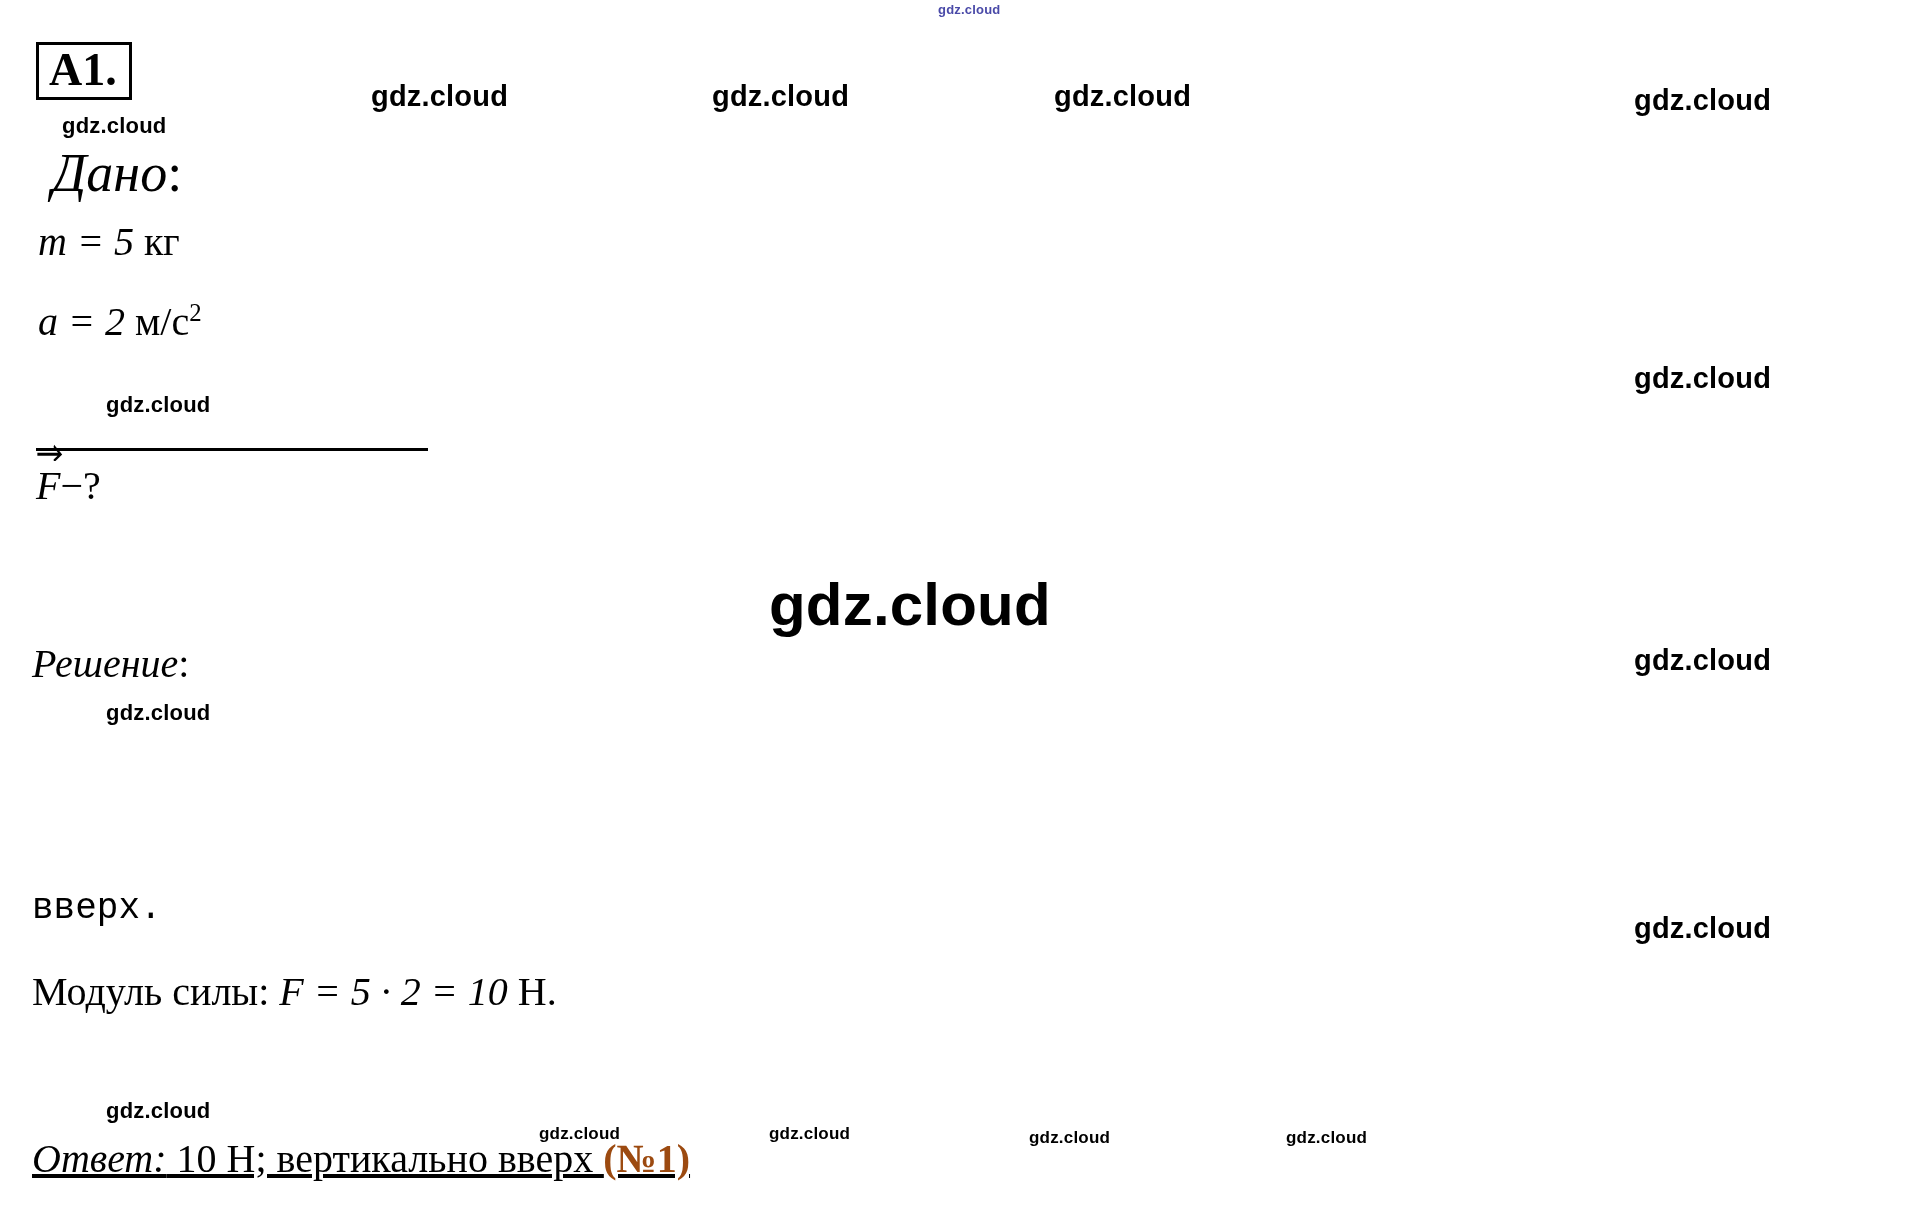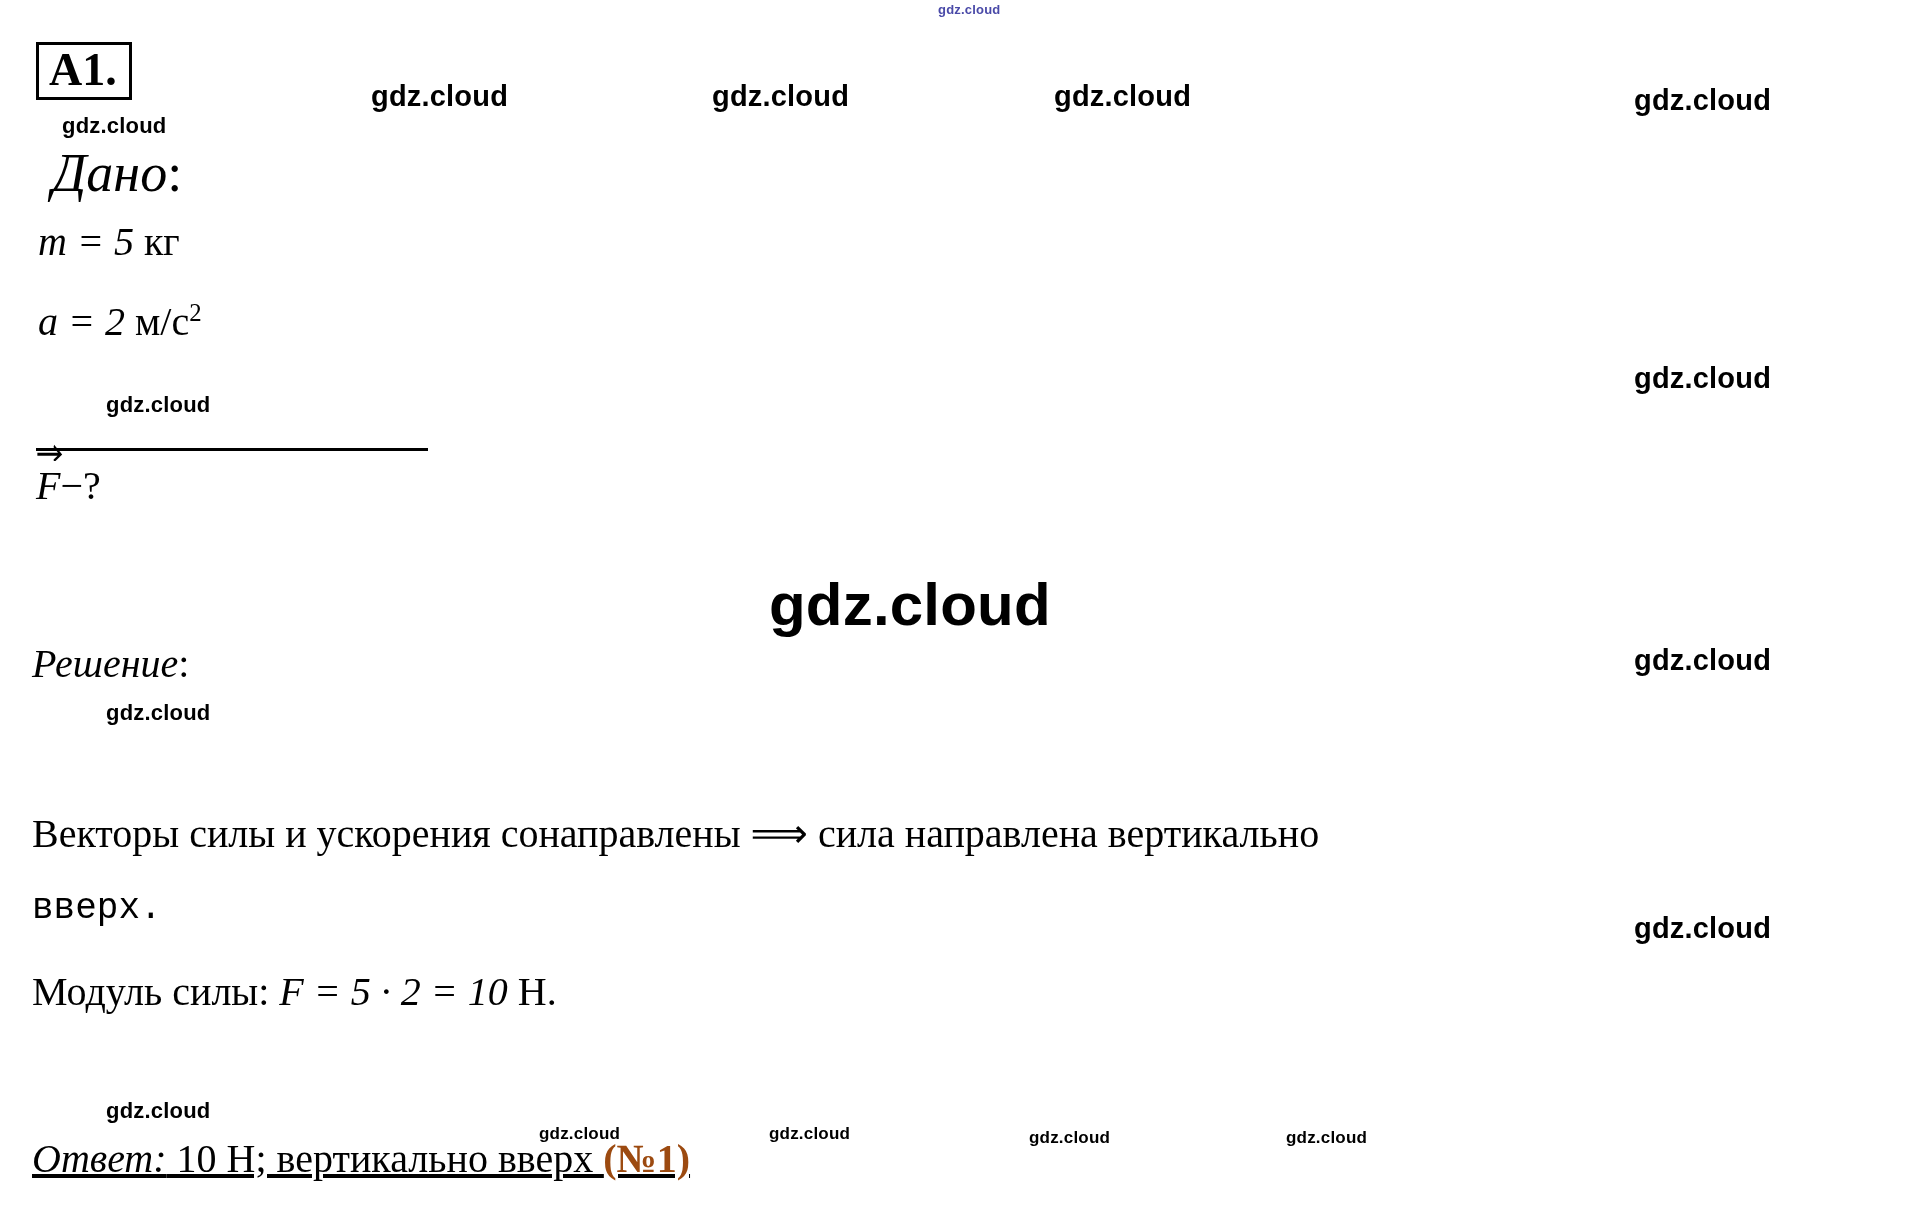--- a/index.html
+++ b/index.html
@@ -212,21 +212,20 @@
             <path d="M2 8 L34 8 M26 3 L36 8 L26 12" stroke="#000" stroke-width="1.8" fill="none"></path>
           </svg>
         </span><span>F</span></span><span>−?</span>
   </div>
 
   <div class="solution-label">
     <span>Решение</span><span class="up">:</span>
   </div>
 
 
-  <div class="p2">Векторы силы и ускорения сонаправлены ⟹ сила направлена вертикально</div>
 
   <div class="p3">вверх.</div>
 
   <div class="p4">
     <span>Модуль силы: </span><span class="it">F</span><span class="it"> = 5 · 2 = 10 </span><span class="up">Н.</span>
   </div>
 
   <div class="answer">
     <span class="ans-label">Ответ:</span><span> 10 Н; вертикально вверх </span><span class="num-badge">(№1)</span>
   </div>

